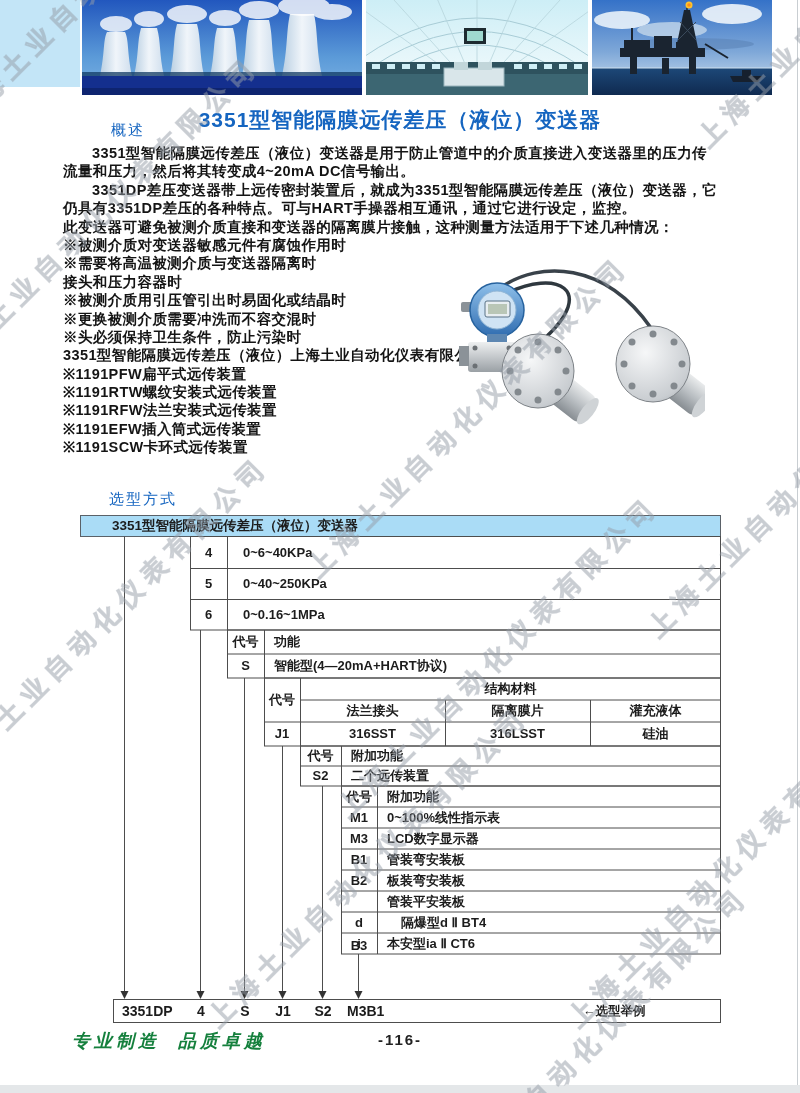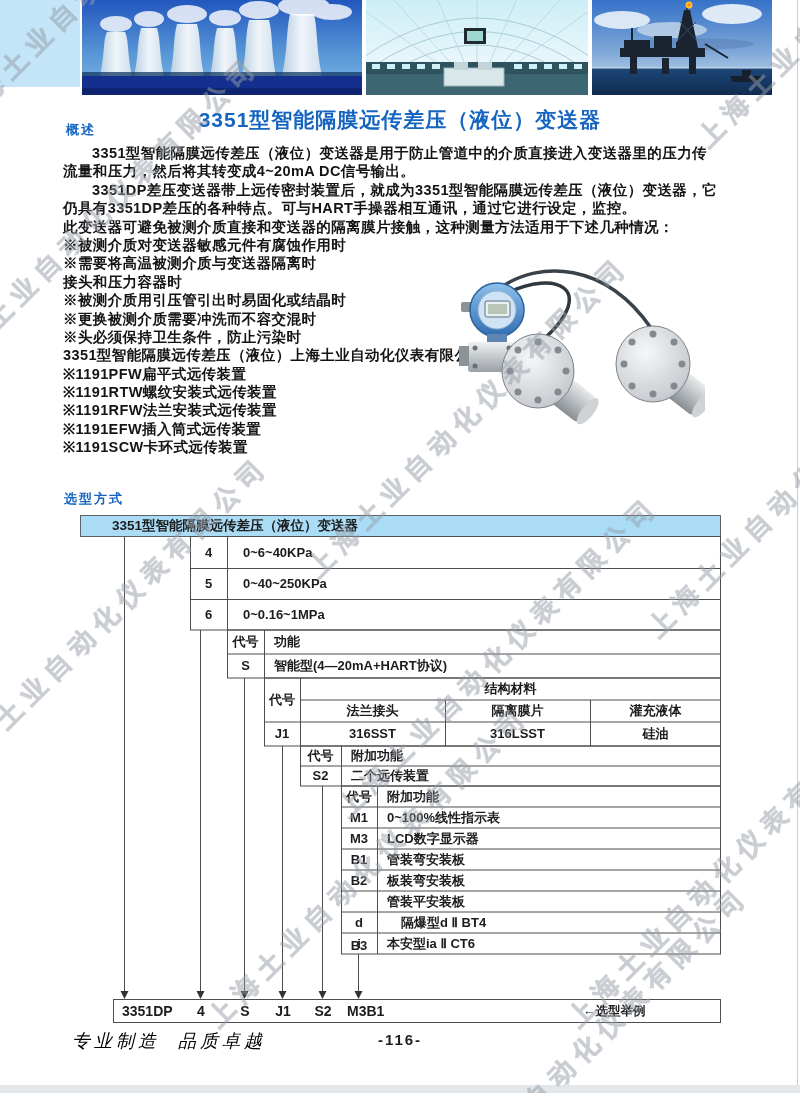--- a/index.html
+++ b/index.html
@@ -3,28 +3,28 @@
 <meta charset="utf-8">
 <style>
   html,body{margin:0;padding:0;background:#888;}
   .page{position:relative;width:800px;height:1093px;background:#ffffff;overflow:hidden;
         font-family:"Liberation Sans", sans-serif;}
   .abs{position:absolute;}
   .t{position:absolute;font-weight:600;color:#1c1c1c;font-size:13px;white-space:nowrap;}
   .tc{text-align:center;}
   .blue{color:#1565c0;}
   .h1{font-size:21px;font-weight:700;letter-spacing:1px;text-align:center;width:800px;}
-  .h2{font-size:13px;font-weight:700;letter-spacing:2px;}
+  .h2{font-size:15px;font-weight:400;letter-spacing:2px;margin-left:45px;}
   .line{height:18.4px;line-height:18.4px;font-size:14.5px;font-weight:600;color:#141414;
         letter-spacing:0.4px;white-space:nowrap;}
   .ind{padding-left:29px;}
   .wm{position:absolute;font-size:26px;font-weight:700;letter-spacing:8px;
       color:rgba(150,158,168,0.22);-webkit-text-stroke:1px rgba(150,158,168,0.38);
       transform:rotate(-45deg);transform-origin:0 0;white-space:nowrap;pointer-events:none;}
-  .slogan{font-size:18px;font-weight:400;font-style:italic;color:#000000;
+  .slogan{font-size:18px;font-weight:700;font-style:italic;color:#15803d;
           letter-spacing:4px;white-space:pre;}
   .pagenum{font-size:15px;font-weight:700;color:#222;letter-spacing:2px;text-align:center;}
   svg{display:block;}
 </style>
 </head>
 <body>
 
 <div class="page">
 
   <div class="abs" style="left:0;top:8;width:80px;height:87px;background:#c3e5f7;"></div>

